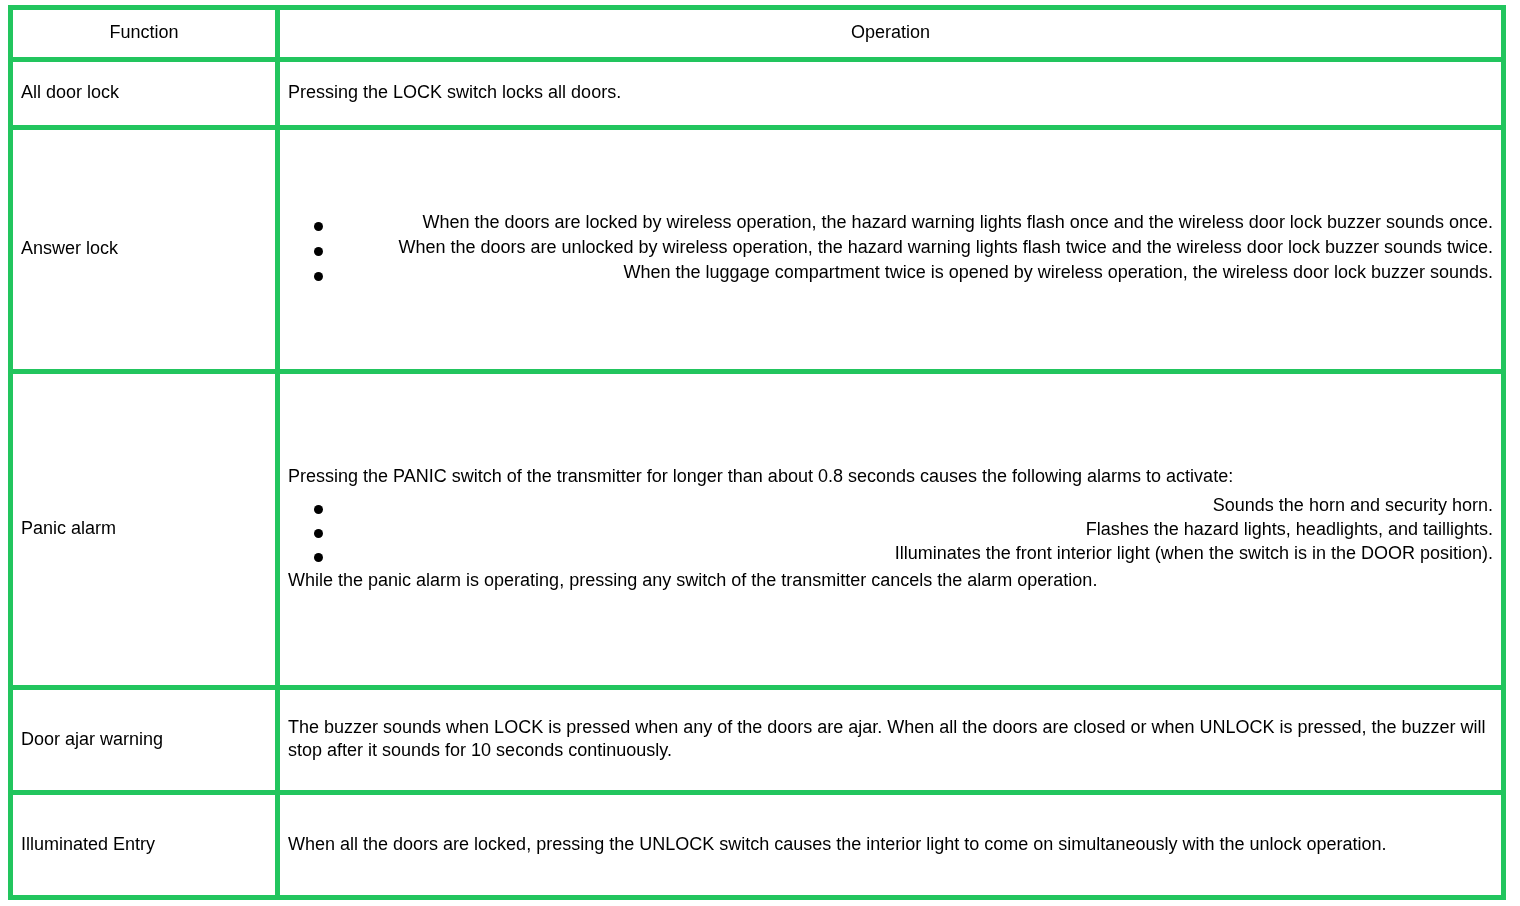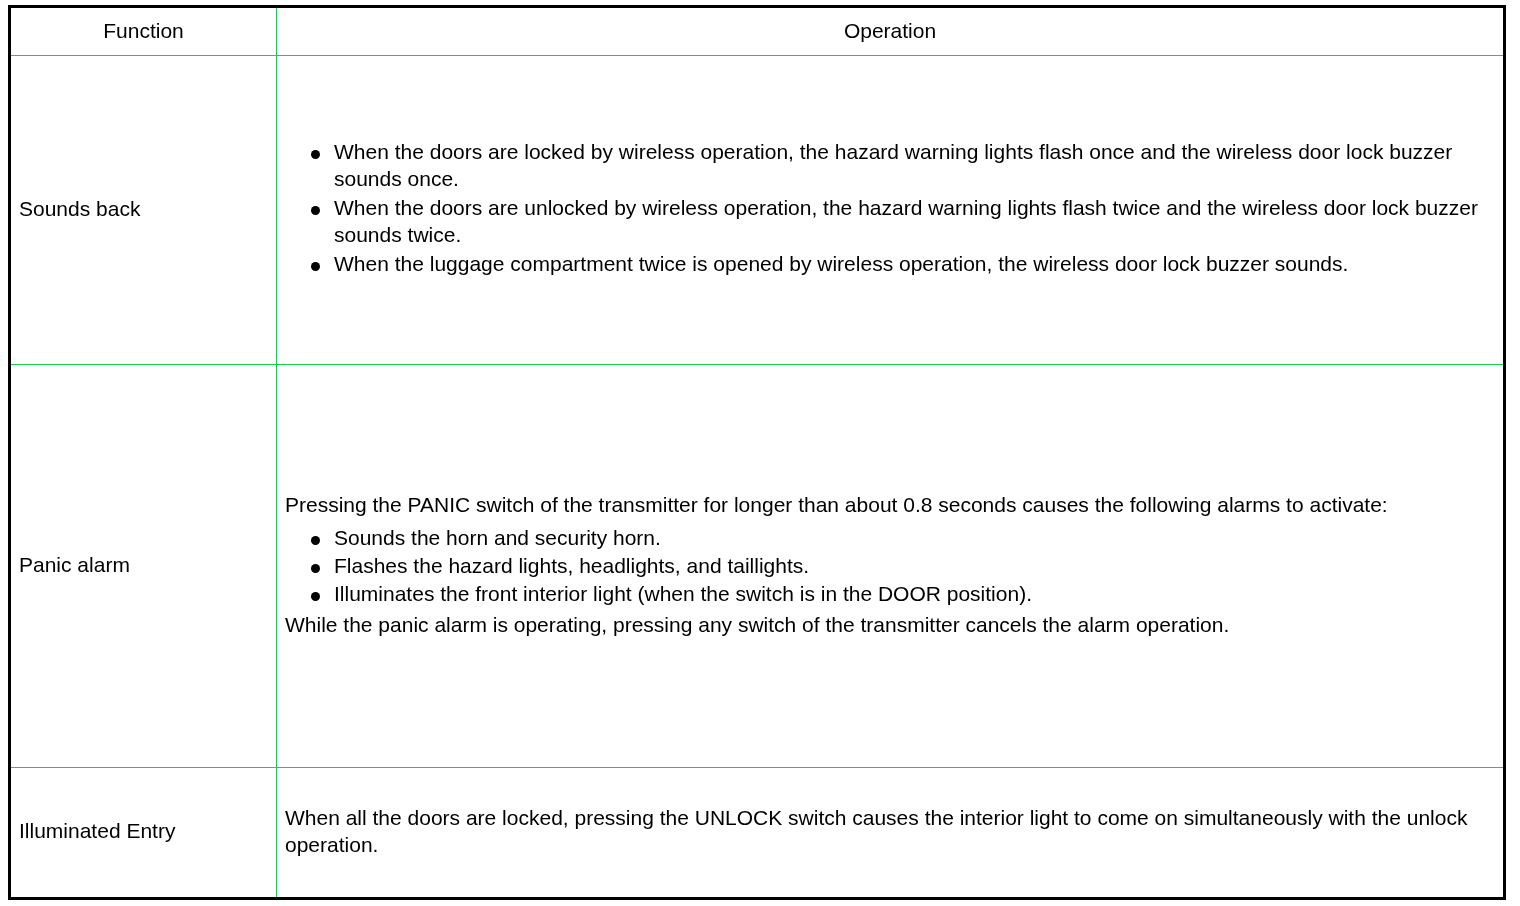--- a/index.html
+++ b/index.html
@@ -26,25 +26,25 @@
   table.spec {
     width: 100%;
     height: 100%;
     border-collapse: collapse;
     table-layout: fixed;
     border: 3px solid #000;
   }
 
   table.spec td,
   table.spec th {
-    border: 1px solid #22c55e;
+    border: 5px solid #22c55e;
     vertical-align: middle;
     padding: 4px 8px 5px 8px;
     font-weight: normal;
-    font-size: 21px;
+    font-size: 18px;
     line-height: 1.28;
   }
 
   
   col.c-func { width: 267px; }
   col.c-oper { width: auto; }
 
   
   thead th {
     text-align: center;
@@ -72,20 +72,21 @@
   ul.bullets {
     list-style: none;
     margin: 0;
     padding: 0;
   }
 
   ul.bullets li {
     position: relative;
     padding-left: 49px;
     margin: 0 0 1px 0;
+    text-align: right;
   }
 
   ul.bullets li::before {
     content: "";
     position: absolute;
     left: 26px;
     top: 11px;
     width: 9px;
     height: 9px;
     background: #000;
@@ -115,26 +116,32 @@
       <col class="c-func">
       <col class="c-oper">
     </colgroup>
     <thead>
       <tr>
         <th>Function</th>
         <th>Operation</th>
       </tr>
     </thead>
     <tbody>
+      <tr class="r-lock">
+        <td class="func">All door lock</td>
+        <td class="oper">
+          <p>Pressing the LOCK switch locks all doors.</p>
+        </td>
+      </tr>
 
 
 
 
       <tr class="r-answer">
-        <td class="func">Sounds back</td>
+        <td class="func">Answer lock</td>
         <td class="oper">
           <ul class="bullets">
             <li>When the doors are locked by wireless operation, the hazard warning lights flash once and the wireless door lock buzzer sounds once.</li>
             <li>When the doors are unlocked by wireless operation, the hazard warning lights flash twice and the wireless door lock buzzer sounds twice.</li>
             <li>When the luggage compartment twice is opened by wireless operation, the wireless door lock buzzer sounds.</li>
           </ul>
         </td>
       </tr>
 
       <tr class="r-panic">
@@ -143,20 +150,26 @@
           <p>Pressing the PANIC switch of the transmitter for longer than about 0.8 seconds causes the following alarms to activate:</p>
           <ul class="bullets">
             <li>Sounds the horn and security horn.</li>
             <li>Flashes the hazard lights, headlights, and taillights.</li>
             <li>Illuminates the front interior light (when the switch is in the DOOR position).</li>
           </ul>
           <p class="tail">While the panic alarm is operating, pressing any switch of the transmitter cancels the alarm operation.</p>
         </td>
       </tr>
 
+      <tr class="r-ajar">
+        <td class="func">Door ajar warning</td>
+        <td class="oper">
+          <p>The buzzer sounds when LOCK is pressed when any of the doors are ajar. When all the doors are closed or when UNLOCK is pressed, the buzzer will stop after it sounds for 10 seconds continuously.</p>
+        </td>
+      </tr>
 
       <tr class="r-illum">
         <td class="func">Illuminated Entry</td>
         <td class="oper">
           <p>When all the doors are locked, pressing the UNLOCK switch causes the interior light to come on simultaneously with the unlock operation.</p>
         </td>
       </tr>
     </tbody>
   </table>
 </div>

